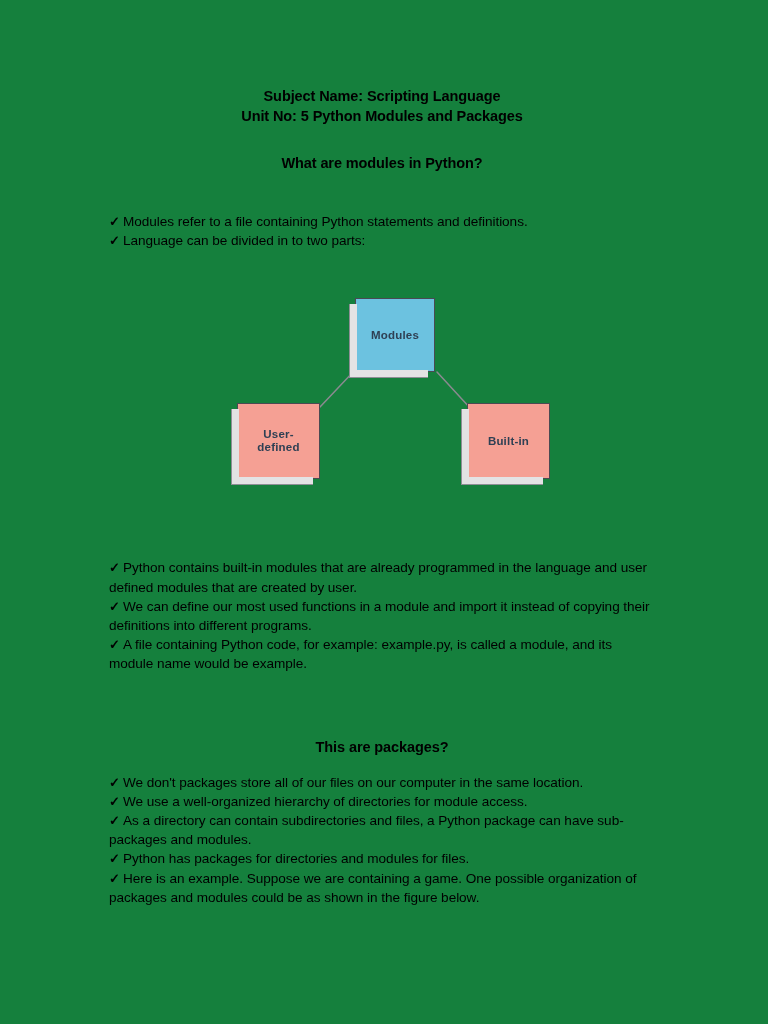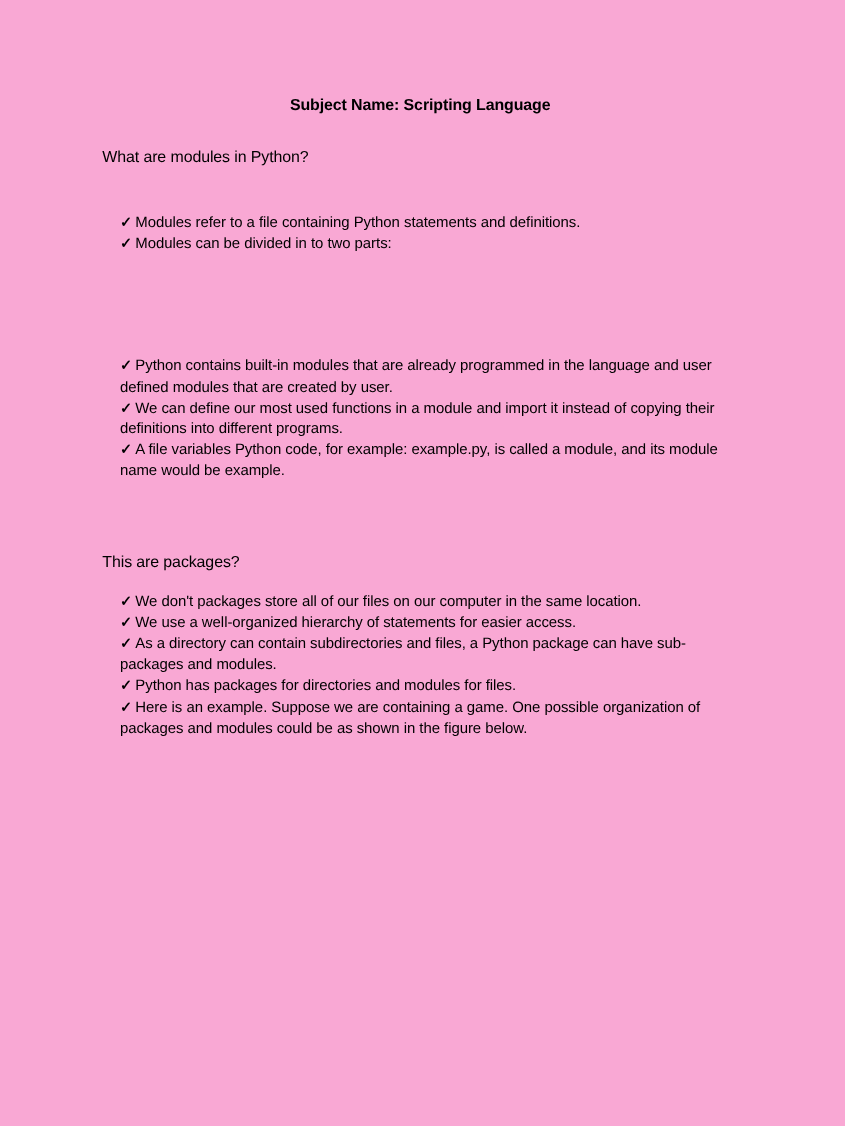--- a/index.html
+++ b/index.html
@@ -15,43 +15,44 @@
     font-family: "Liberation Sans", sans-serif;
     color: #000000;
     -webkit-font-smoothing: antialiased;
   }
 
   .page {
     position: absolute;
     left: 0; top: 0;
     width: 768px;
     height: 1024px;
-    background: #f9a8d4;
+    background: #15803d;
   }
 
   .content {
     position: absolute;
     left: 93px;
     top: 86px;
     width: 578px;
   }
 
   .doc-title {
     text-align: center;
     font-weight: bold;
     font-size: 14.5px;
     line-height: 20px;
     letter-spacing: -0.1px;
   }
 
   .section-heading {
-    font-weight: normal;
+    font-weight: bold;
     font-size: 14.5px;
     line-height: 19px;
     letter-spacing: -0.1px;
+    text-align: center;
   }
 
   .heading-gap-1 { height: 28px; }
   .heading-gap-2 { height: 23px; }
 
   .bullet-list { margin: 16px; padding: 0; }
 
   .bullet {
     display: block;
     font-size: 13.6px;
@@ -147,49 +148,71 @@
   .spacer-after-diagram { height: 36px; }
   .spacer-between-sections { height: 48px; }
 </style>
 </head>
 <body>
 
 <div class="page">
   <div class="content">
 
     <div class="doc-title">Subject Name: Scripting Language</div>
+    <div class="doc-title">Unit No: 5 Python Modules and Packages</div>
 
     <div class="heading-gap-1"></div>
 
     <div class="section-heading">What are modules in Python?</div>
 
     <div class="heading-gap-2"></div>
 
     <div class="bullet-list">
       <p class="bullet"><span class="check">✓</span><span>Modules refer to a file containing Python statements and definitions.</span></p>
-      <p class="bullet"><span class="check">✓</span><span>Modules can be divided in to two parts:</span></p>
+      <p class="bullet"><span class="check">✓</span><span>Language can be divided in to two parts:</span></p>
     </div>
 
     <div class="spacer-before-diagram"></div>
 
+    <div class="diagram">
+      <svg class="connector-svg" viewBox="0 0 578 216">
+        <path d="M 262 80 L 227 117" stroke="#8a8a90" stroke-width="1.5" fill="none" stroke-linecap="round"></path>
+        <path d="M 344 82 L 378 119" stroke="#8a8a90" stroke-width="1.5" fill="none" stroke-linecap="round"></path>
+      </svg>
+
+      <div class="dbox dbox-top">
+        <span>Modules</span>
+      </div>
+
+      <div class="dbox dbox-left">
+        <span>
+          <span>User-</span><br>
+          <span>defined</span>
+        </span>
+      </div>
+
+      <div class="dbox dbox-right">
+        <span>Built-in</span>
+      </div>
+    </div>
 
     <div class="spacer-after-diagram"></div>
 
     <div class="bullet-list">
       <p class="bullet"><span class="check">✓</span><span>Python contains built-in modules that are already programmed in the language and user defined modules that are created by user.</span></p>
       <p class="bullet"><span class="check">✓</span><span>We can define our most used functions in a module and import it instead of copying their definitions into different programs.</span></p>
-      <p class="bullet"><span class="check">✓</span><span>A file variables Python code, for example: example.py, is called a module, and its module name would be example.</span></p>
+      <p class="bullet"><span class="check">✓</span><span>A file containing Python code, for example: example.py, is called a module, and its module name would be example.</span></p>
     </div>
 
     <div class="spacer-between-sections"></div>
 
     <div class="section-heading">This are packages?</div>
 
     <div class="bullet-list">
       <p class="bullet"><span class="check">✓</span><span>We don't packages store all of our files on our computer in the same location.</span></p>
-      <p class="bullet"><span class="check">✓</span><span>We use a well-organized hierarchy of statements for easier access.</span></p>
+      <p class="bullet"><span class="check">✓</span><span>We use a well-organized hierarchy of directories for module access.</span></p>
       <p class="bullet"><span class="check">✓</span><span>As a directory can contain subdirectories and files, a Python package can have sub-packages and modules.</span></p>
       <p class="bullet"><span class="check">✓</span><span>Python has packages for directories and modules for files.</span></p>
       <p class="bullet"><span class="check">✓</span><span>Here is an example. Suppose we are containing a game. One possible organization of packages and modules could be as shown in the figure below.</span></p>
     </div>
 
   </div>
 </div>
 
 </body></html>

